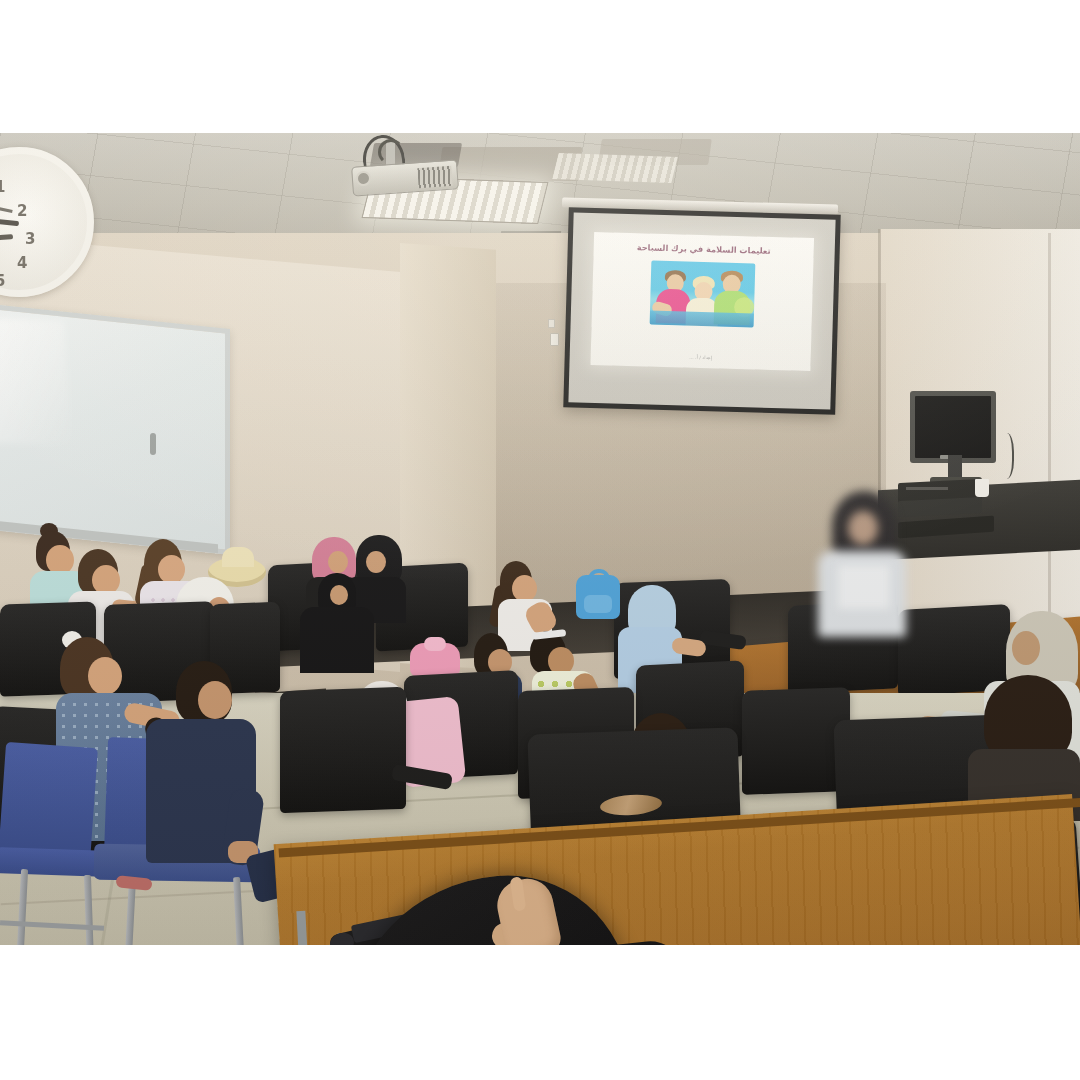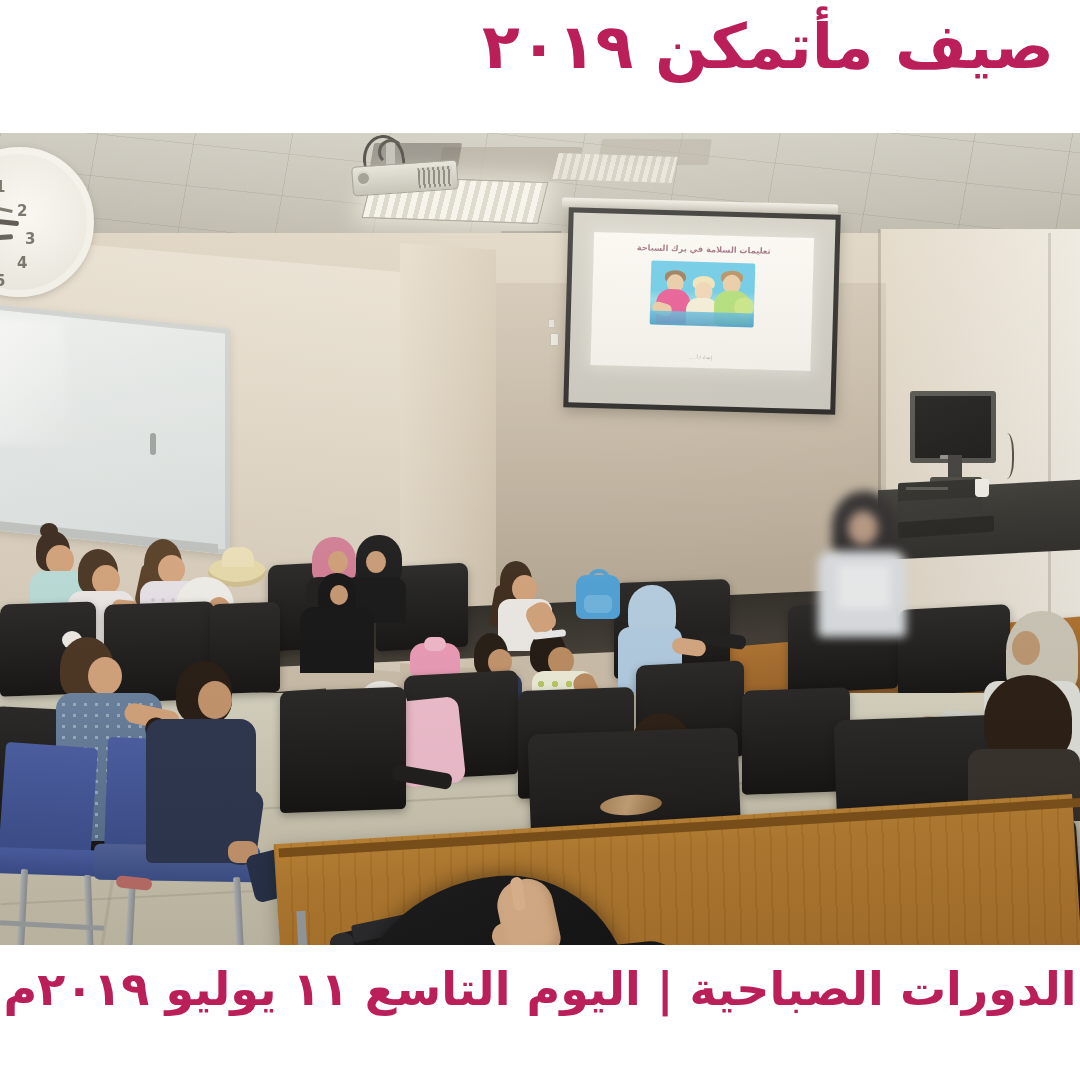--- a/index.html
+++ b/index.html
@@ -505,23 +505,20 @@
     position:absolute;left:0;right:0;top:16px;text-align:center;
     font-size:46px;font-weight:700;color:#BA1F59;direction:rtl;
     line-height:1.25;letter-spacing:0;white-space:nowrap;
   }
 </style>
 </head>
 <body>
 
 <div class="poster">
 
-  <div class="header-band">
-    <div class="header-title">صيف مأتمكن ٢٠١٩</div>
-  </div>
 
 
   <div class="photo">
 
     <div class="ceiling"></div>
     <div class="ceil-grid"></div>
     <div class="ceil-vent"></div>
     <div class="ceil-vent2"></div>
     <div class="ceiling-hole"></div>
     <div class="ceiling-hole2"></div>
@@ -767,17 +764,14 @@
     <div class="fw-sleeve"></div>
     <div class="fw-hijab"></div>
     <div class="fw-shoulder"></div>
     <div class="fw-thumb"></div>
     <div class="fw-hand"></div>
     <div class="fw-finger"></div>
 
     <div class="photo-tone"></div>
   </div>
 
-  <div class="footer-band">
-    <div class="footer-title">الدورات الصباحية | اليوم التاسع ١١ يوليو ٢٠١٩م</div>
-  </div>
 
 </div>
 
 </body></html>

